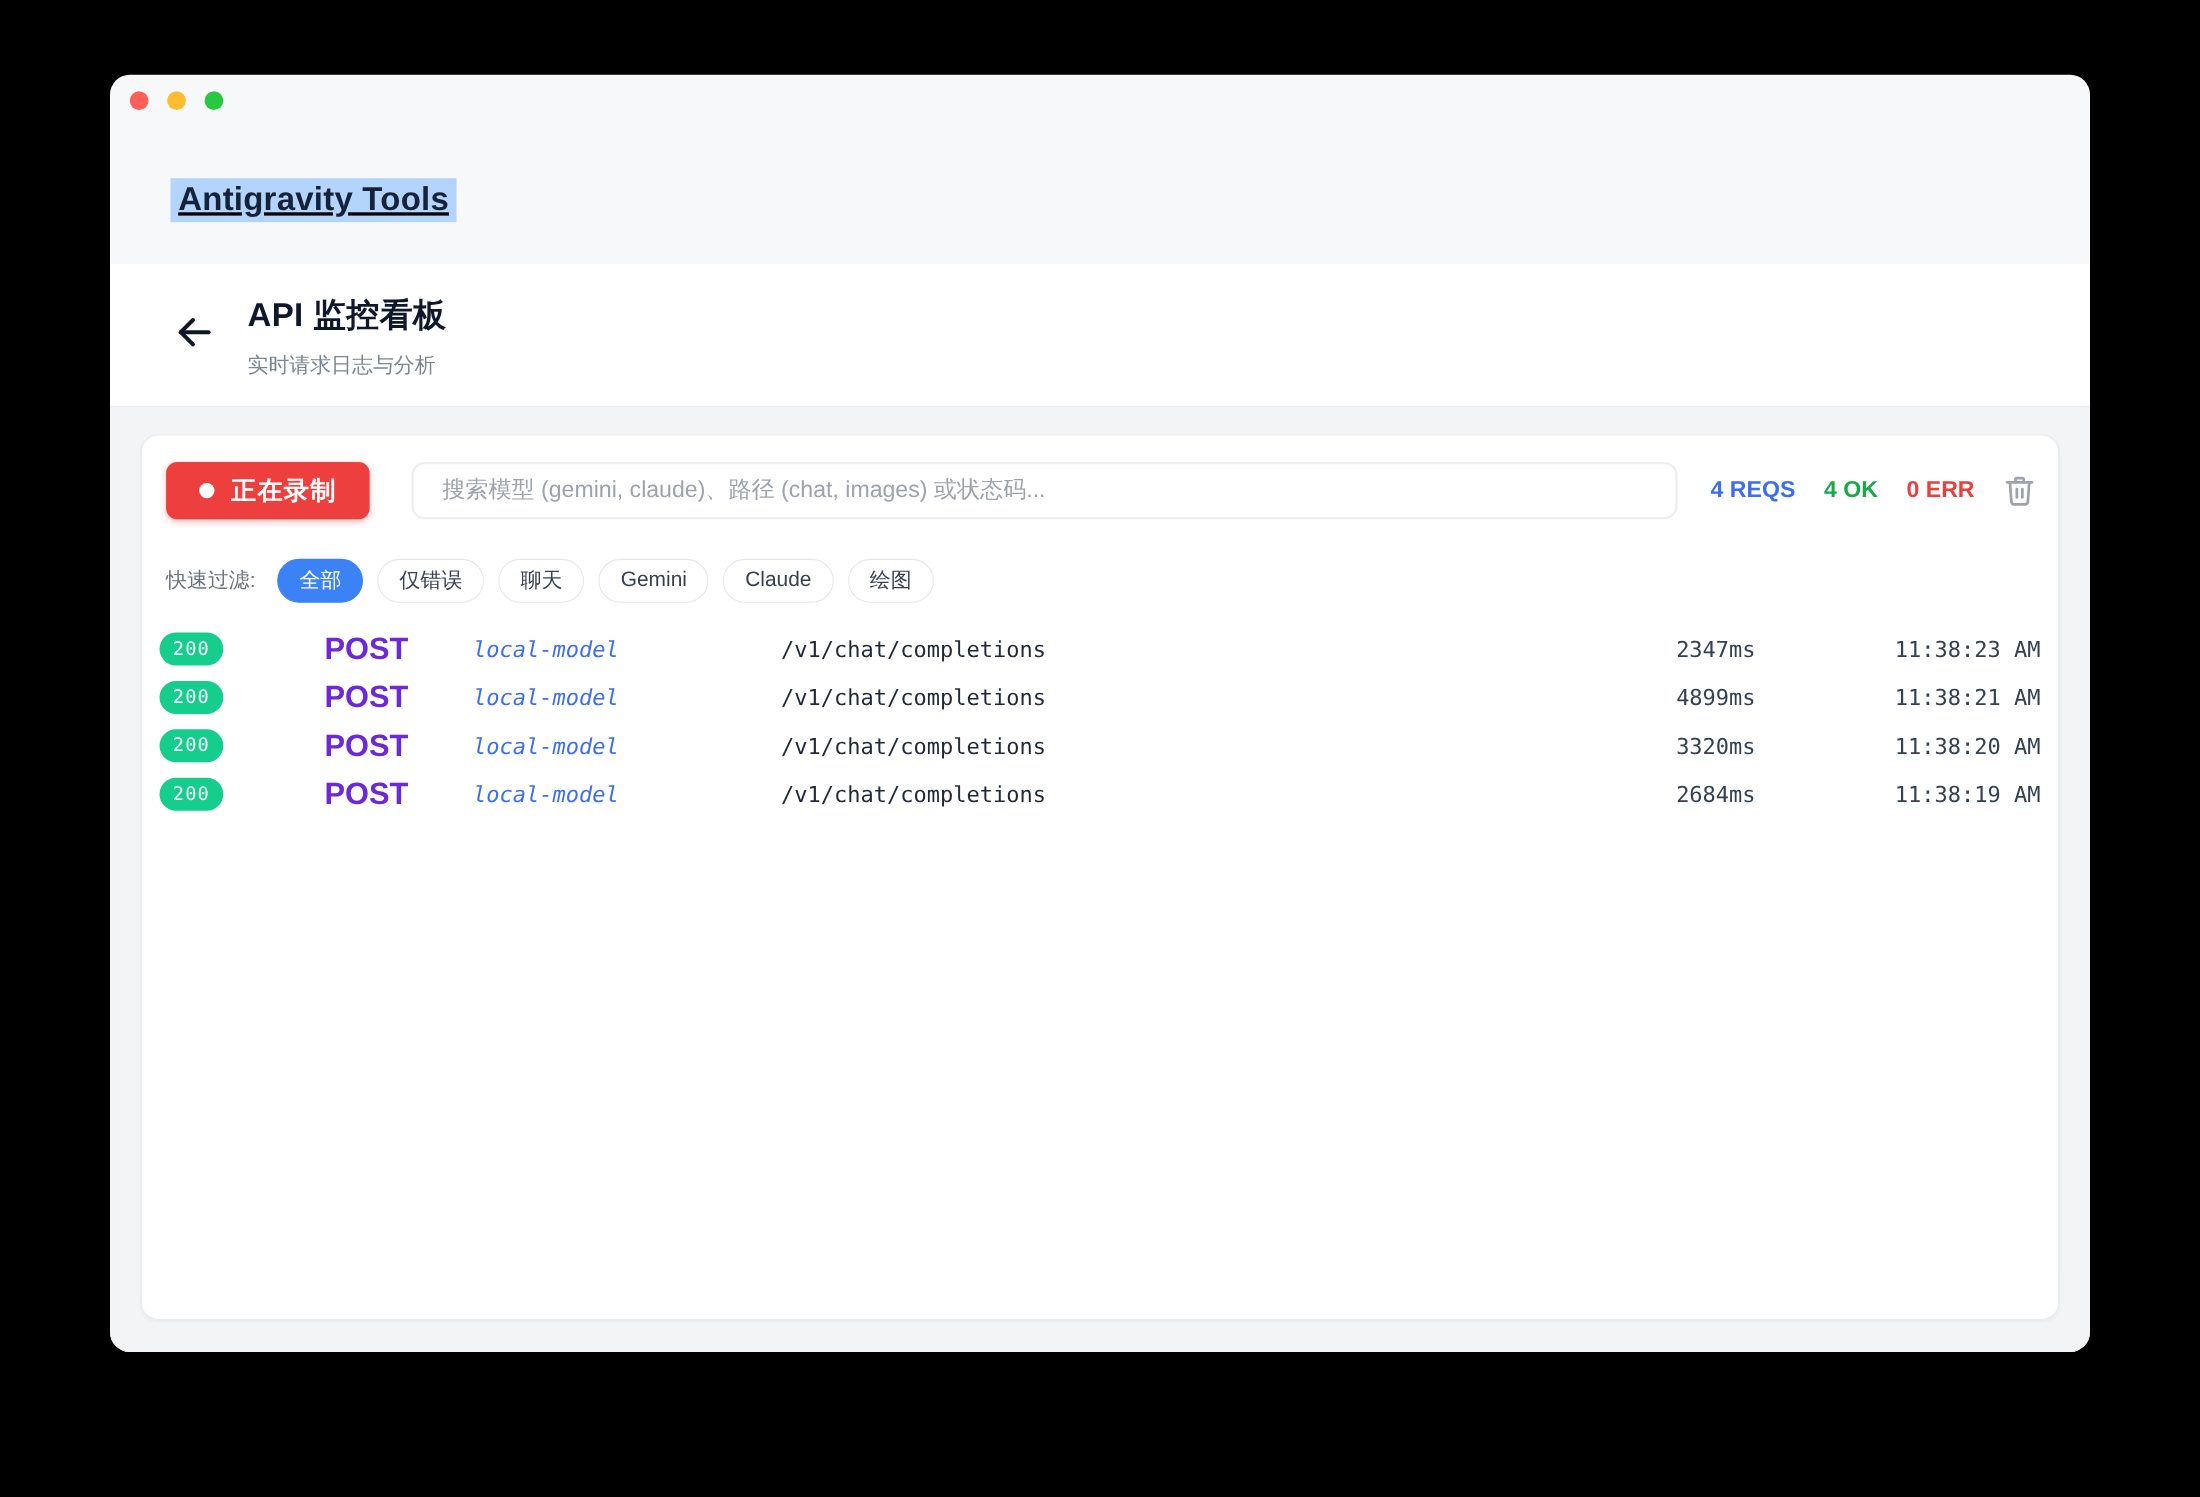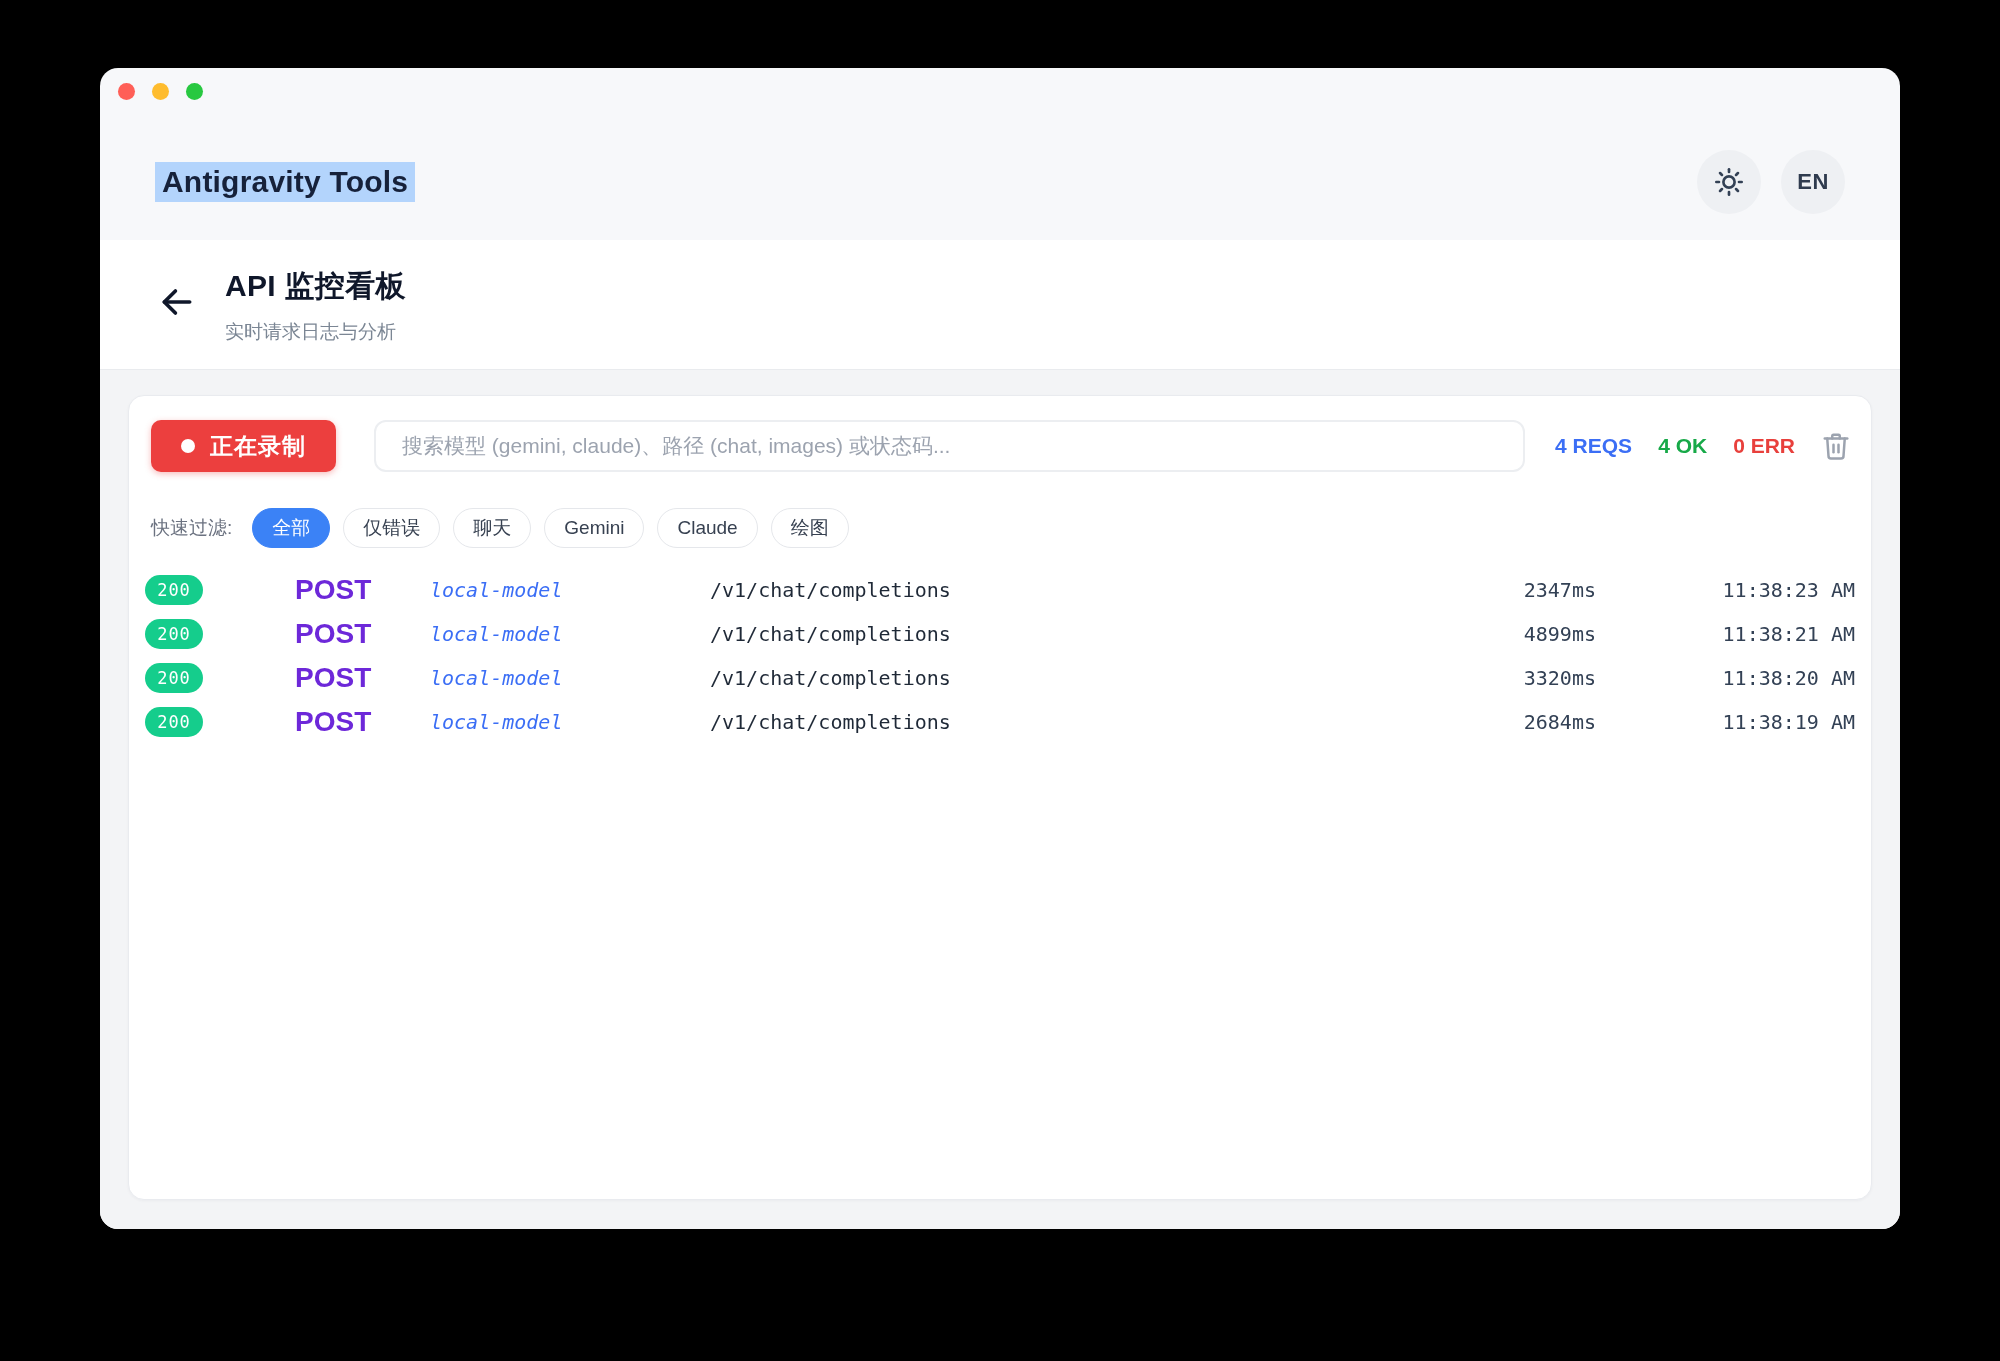--- a/index.html
+++ b/index.html
@@ -6,21 +6,21 @@
   html,body { width:2000px; height:1361px; background:#000; font-family:"Liberation Sans","DejaVu Sans",sans-serif; }
 
   .window {
     position:absolute; left:100px; top:68px; width:1800px; height:1161px;
     background:#f7f8fa; border-radius:18px; overflow:hidden;
     box-shadow:0 24px 70px rgba(0,0,0,.55);
     display:flex; flex-direction:column;
   }
 
   
-  .navbar { flex:0 0 172px; display:flex; align-items:center; padding:56px 55px 0 55px; position:relative; }
+  .navbar { flex:0 0 172px; display:flex; align-items:center; padding:56px 55px 0 55px; position:relative;text-decoration:underline; }
   .traffic { position:absolute; top:15px; left:18px; display:flex; gap:17px; }
   .light { width:17px; height:17px; border-radius:50%; }
   .light.red    { background:#ff5f57; }
   .light.yellow { background:#febc2e; }
   .light.green  { background:#28c840; }
 
   .nav-left { flex:1; display:flex; }
   .app-title { font-size:30px; font-weight:700; color:#16213a; background:#b3d4fc; padding:3px 7px; letter-spacing:.2px; }
 
   .nav-pill { display:flex; align-items:center; height:74px; background:#eceff2; border-radius:40px; padding:0 52px; gap:76px; margin-left:116px; }
@@ -89,40 +89,20 @@
       <span class="light red"></span>
       <span class="light yellow"></span>
       <span class="light green"></span>
     </div>
 
     <div class="nav-left">
       <span class="app-title">Antigravity Tools</span>
     </div>
 
 
-    <div class="nav-right">
-      <button class="circle-btn">
-        <span>
-          <svg class="icon-svg" width="32" height="32" viewBox="0 0 24 24" fill="none" stroke="#334155" stroke-width="2" stroke-linecap="round">
-            <circle cx="12" cy="12" r="4.2"></circle>
-            <line x1="12" y1="2.5" x2="12" y2="4.5"></line>
-              <line x1="12" y1="19.5" x2="12" y2="21.5"></line>
-            <line x1="2.5" y1="12" x2="4.5" y2="12"></line>
-              <line x1="19.5" y1="12" x2="21.5" y2="12"></line>
-            <line x1="5.3" y1="5.3" x2="6.7" y2="6.7"></line>
-              <line x1="17.3" y1="17.3" x2="18.7" y2="18.7"></line>
-            <line x1="5.3" y1="18.7" x2="6.7" y2="17.3"></line>
-              <line x1="17.3" y1="6.7" x2="18.7" y2="5.3"></line>
-          </svg>
-        </span>
-      </button>
-      <button class="circle-btn">
-        <span class="lang-label">EN</span>
-      </button>
-    </div>
   </div>
 
   <div class="page-header">
     <button class="back-btn">
       <span>
         <svg class="icon-svg" width="38" height="38" viewBox="0 0 24 24" fill="none" stroke="#0f172a" stroke-width="2.3" stroke-linecap="round" stroke-linejoin="round">
           <line x1="20" y1="12" x2="4" y2="12"></line>
           <polyline points="11 5 4 12 11 19"></polyline>
         </svg>
       </span>

